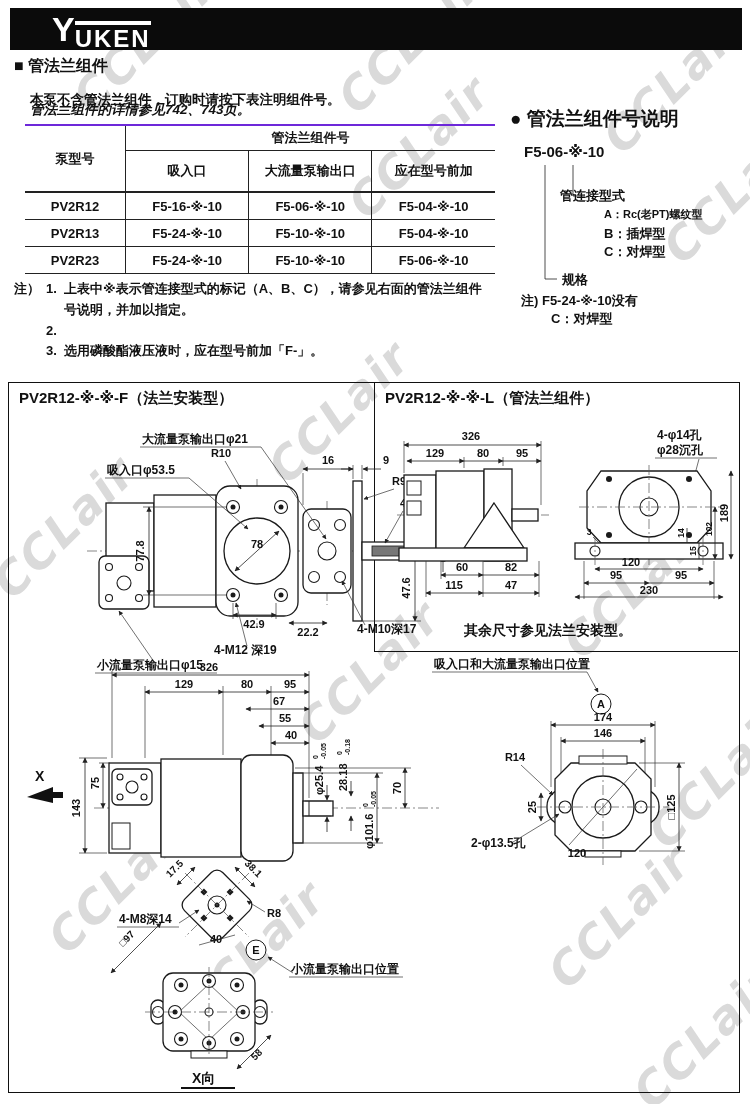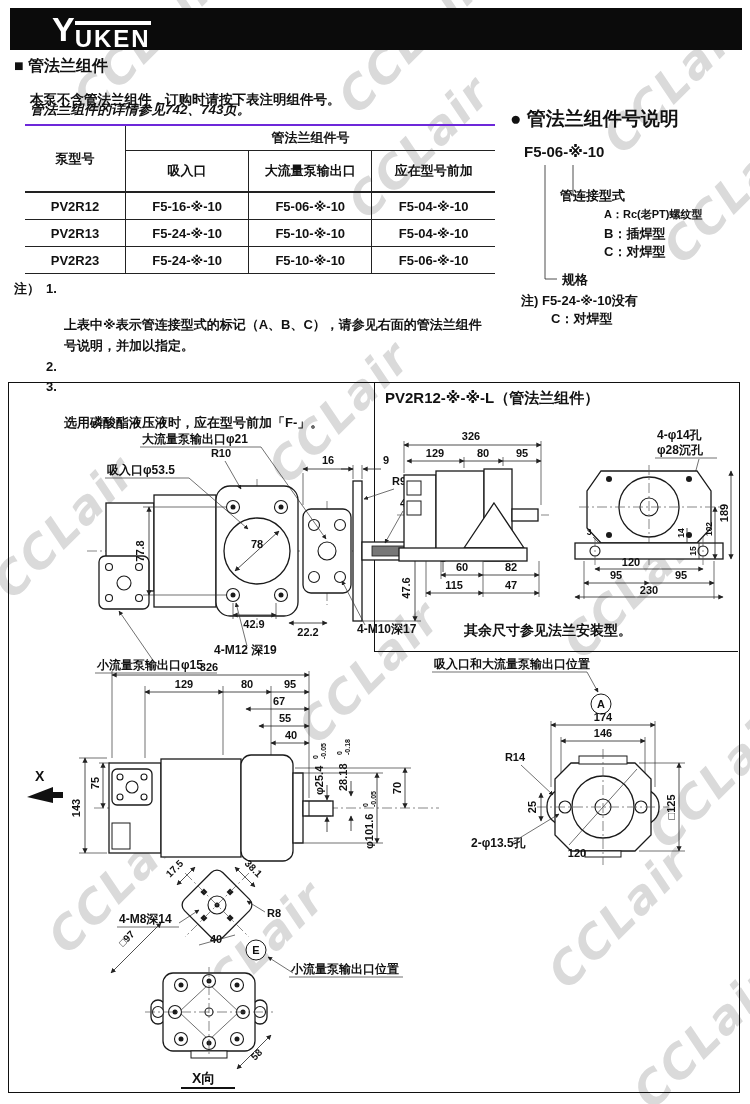--- a/index.html
+++ b/index.html
@@ -49,21 +49,21 @@
   .lg-spec { left:562px; top:271px; font-size:13px; }
   .lg-note1 { left:521px; top:292px; font-size:13px; }
   .lg-note2 { left:551px; top:310px; font-size:13px; }
   .lg-svg { position:absolute; left:505px; top:140px; }
 
   
   .notes { position:absolute; left:14px; top:279px; width:492px; font-size:13px; font-weight:bold; line-height:1.6; }
   .note-row { display:flex; }
   .note-mark { width:32px; flex:none; }
   .note-no { width:18px; flex:none; }
-  .note-text { width:420px;margin-top:36px; }
+  .note-text { width:420px; }
 
   
   .drawbox { position:absolute; left:8px; top:382px; width:732px; height:711px; border:1.5px solid #111; box-sizing:border-box; }
   .vdiv { position:absolute; left:365px; top:0; height:268px; border-left:1.5px solid #111; }
   .hdiv { position:absolute; left:365px; top:268px; width:364px; border-top:1.5px solid #111; }
   .dtitle { position:absolute; font-size:15px; font-weight:bold; white-space:nowrap; }
   .ftitle { left:10px; top:6px; }
   .ltitle { left:376px; top:6px; }
   .draw-svg { position:absolute; left:0; top:0; }
 
@@ -174,20 +174,21 @@
       <div class="note-row">
         <span class="note-mark"></span>
         <span class="note-no">3.</span>
         <span class="note-text">选用磷酸酯液压液时，应在型号前加「F-」。</span>
       </div>
     </div>
 
     <div class="drawbox">
       <div class="vdiv"></div>
       <div class="hdiv"></div>
+      <div class="dtitle ftitle">PV2R12-※-※-F（法兰安装型）</div>
       <div class="dtitle ltitle">PV2R12-※-※-L（管法兰组件）</div>
 
       <svg class="draw-svg" width="729" height="708" viewBox="0 0 729 708">
         <defs>
           <marker id="ma" viewBox="0 0 10 10" refX="9" refY="5" markerWidth="6.5" markerHeight="6.5" orient="auto-start-reverse">
             <path d="M0,0 L10,5 L0,10 z" fill="#222"></path>
           </marker>
         </defs>
 
         <g>

